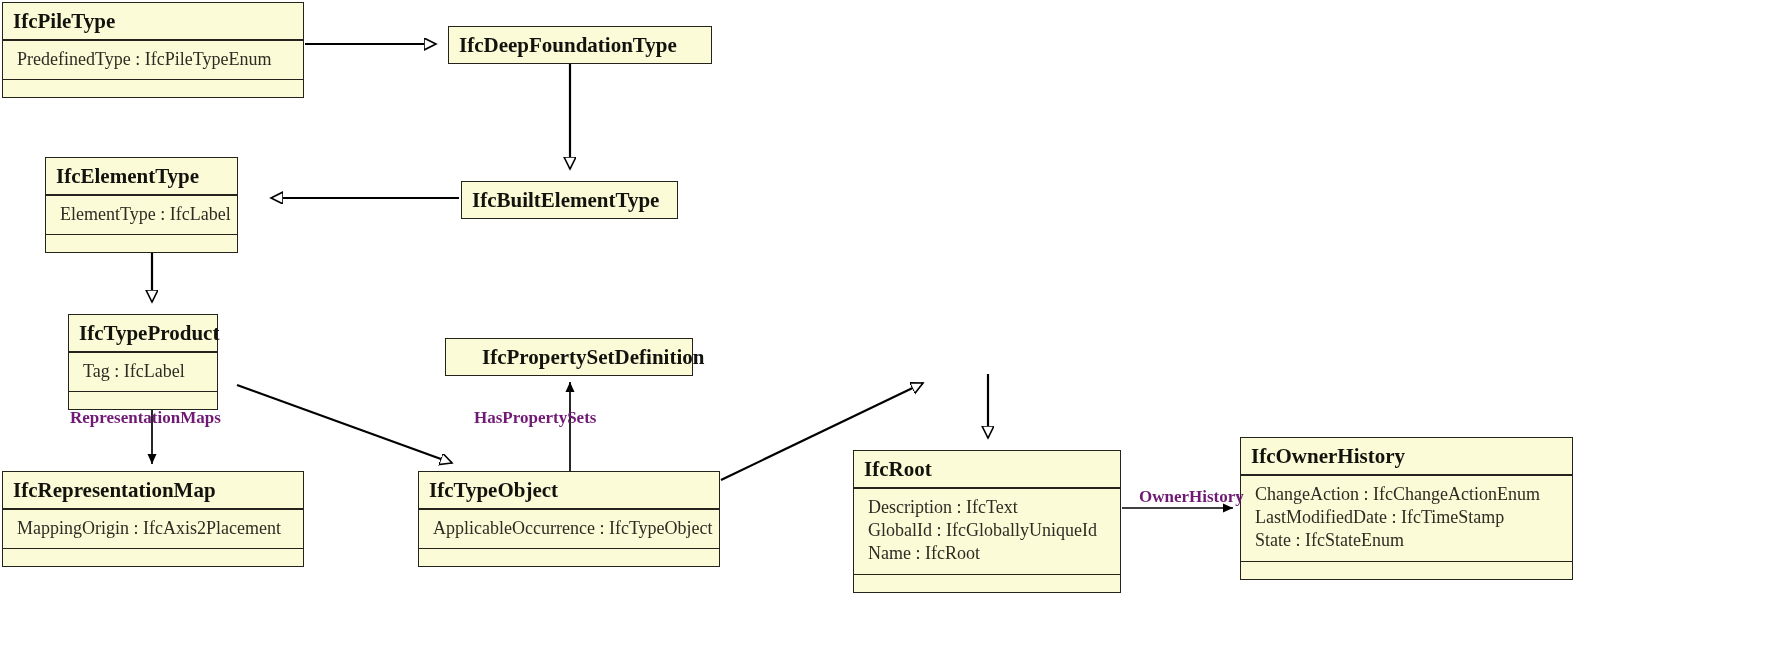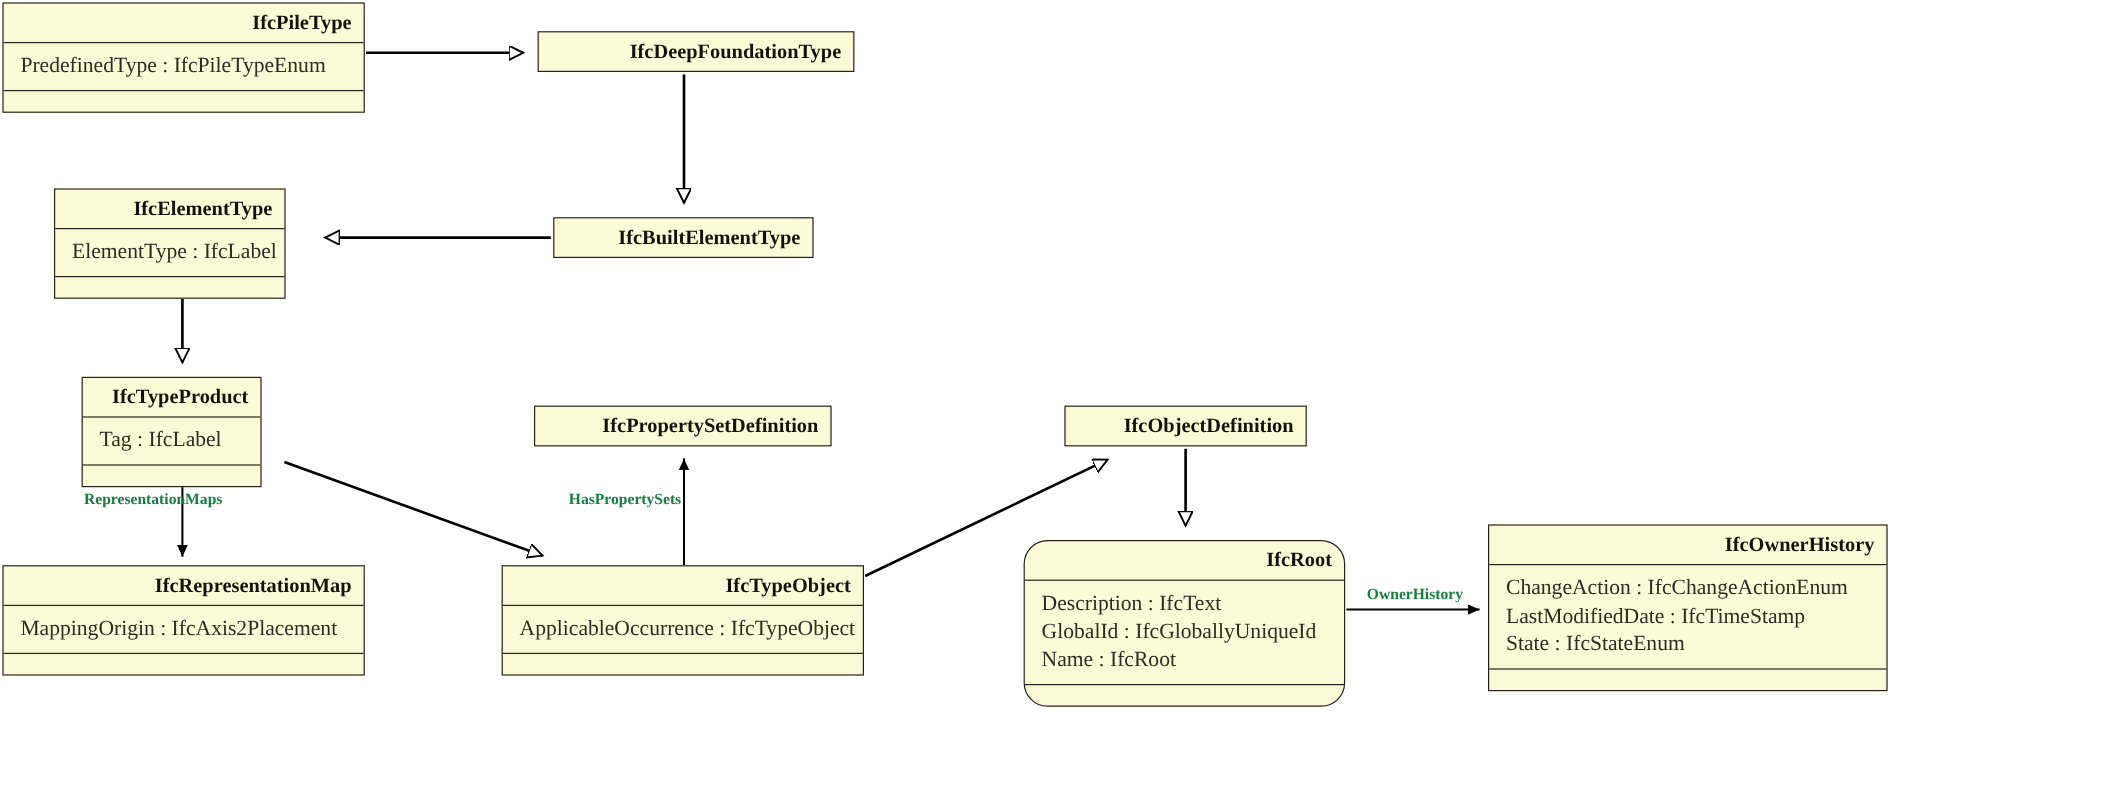--- a/index.html
+++ b/index.html
@@ -19,22 +19,22 @@
   
   .uml-class {
     position: absolute;
     box-sizing: border-box;
     background: #fcfbd8;
     border: 1.5px solid #24241c;
     z-index: 5;
   }
   .uml-title {
     font-weight: bold;
-    text-align: right;
-    font-size: 17px;
+    text-align: left;
+    font-size: 21px;
     color: #13130d;
     padding: 7px 10px 7px 10px;
     line-height: 1.05;
     white-space: nowrap;
   }
   .uml-sep {
     height: 1.5px;
     background: #24241c;
     width: 100%;
   }
@@ -49,22 +49,22 @@
   }
   .uml-ops {
     height: 17px;
   }
 
   
   .edge-label {
     position: absolute;
     font-family: "Liberation Serif", "DejaVu Serif", serif;
     font-weight: bold;
-    font-size: 13px;
-    color: #15803d;
+    font-size: 17px;
+    color: #701a75;
     white-space: nowrap;
     background: transparent;
     z-index: 8;
   }
 
   
   #edges {
     position: absolute;
     left: 0;
     top: 0;
@@ -161,27 +161,24 @@
   <div class="uml-class" style="left:68px; top:314px; width:150px;">
     <div class="uml-title">IfcTypeProduct</div>
     <div class="uml-sep"></div>
     <div class="uml-attrs">
       <div class="uml-attr">Tag : IfcLabel</div>
     </div>
     <div class="uml-sep"></div>
     <div class="uml-ops"></div>
   </div>
 
-  <div class="uml-class" style="left:445px; top:338px; width:248px;">
+  <div class="uml-class" style="left:445px; top:338px; width:248px;padding-left:26px;">
     <div class="uml-title">IfcPropertySetDefinition</div>
   </div>
 
-  <div class="uml-class" style="left:887px; top:338px; width:202px;">
-    <div class="uml-title">IfcObjectDefinition</div>
-  </div>
 
   <div class="uml-class" style="left:2px; top:471px; width:302px;">
     <div class="uml-title">IfcRepresentationMap</div>
     <div class="uml-sep"></div>
     <div class="uml-attrs">
       <div class="uml-attr">MappingOrigin : IfcAxis2Placement</div>
     </div>
     <div class="uml-sep"></div>
     <div class="uml-ops"></div>
   </div>
@@ -189,21 +186,21 @@
   <div class="uml-class" style="left:418px; top:471px; width:302px;">
     <div class="uml-title">IfcTypeObject</div>
     <div class="uml-sep"></div>
     <div class="uml-attrs">
       <div class="uml-attr">ApplicableOccurrence : IfcTypeObject</div>
     </div>
     <div class="uml-sep"></div>
     <div class="uml-ops"></div>
   </div>
 
-  <div class="uml-class" style="left:853px; top:450px; width:268px;border-radius:20px;">
+  <div class="uml-class" style="left:853px; top:450px; width:268px;">
     <div class="uml-title">IfcRoot</div>
     <div class="uml-sep"></div>
     <div class="uml-attrs">
       <div class="uml-attr">Description : IfcText</div>
       <div class="uml-attr">GlobalId : IfcGloballyUniqueId</div>
       <div class="uml-attr">Name : IfcRoot</div>
     </div>
     <div class="uml-sep"></div>
     <div class="uml-ops"></div>
   </div>

